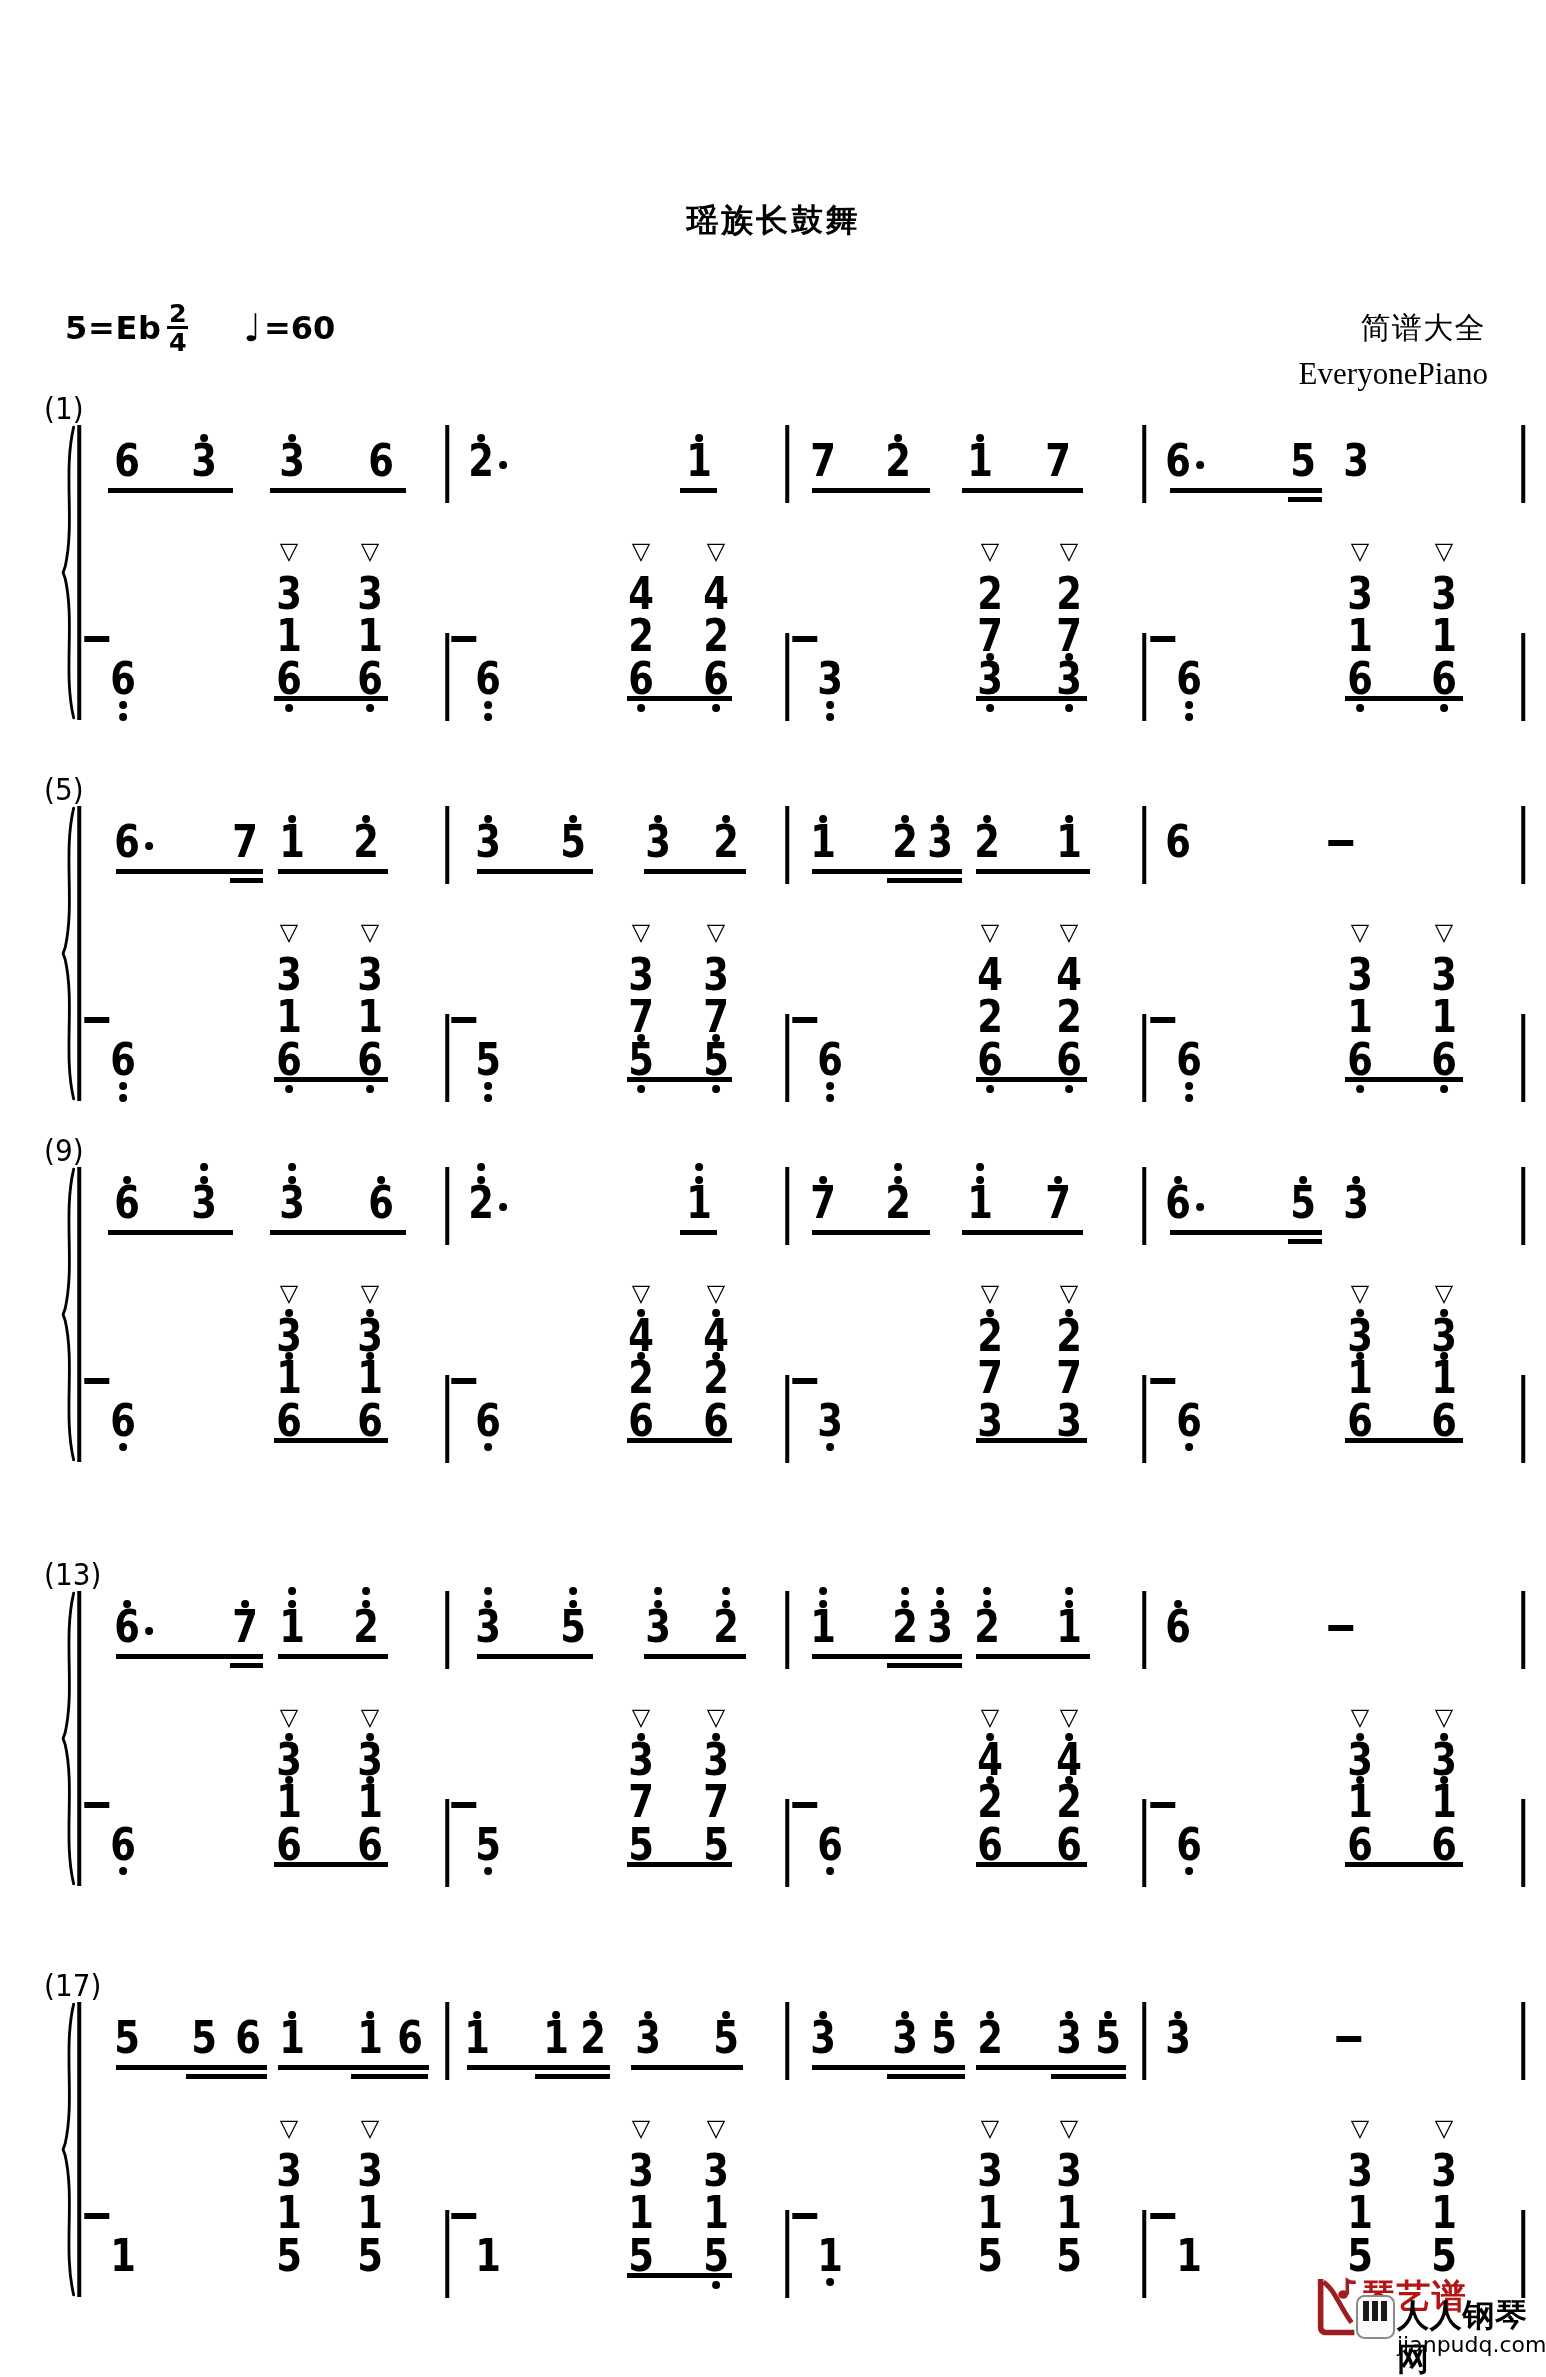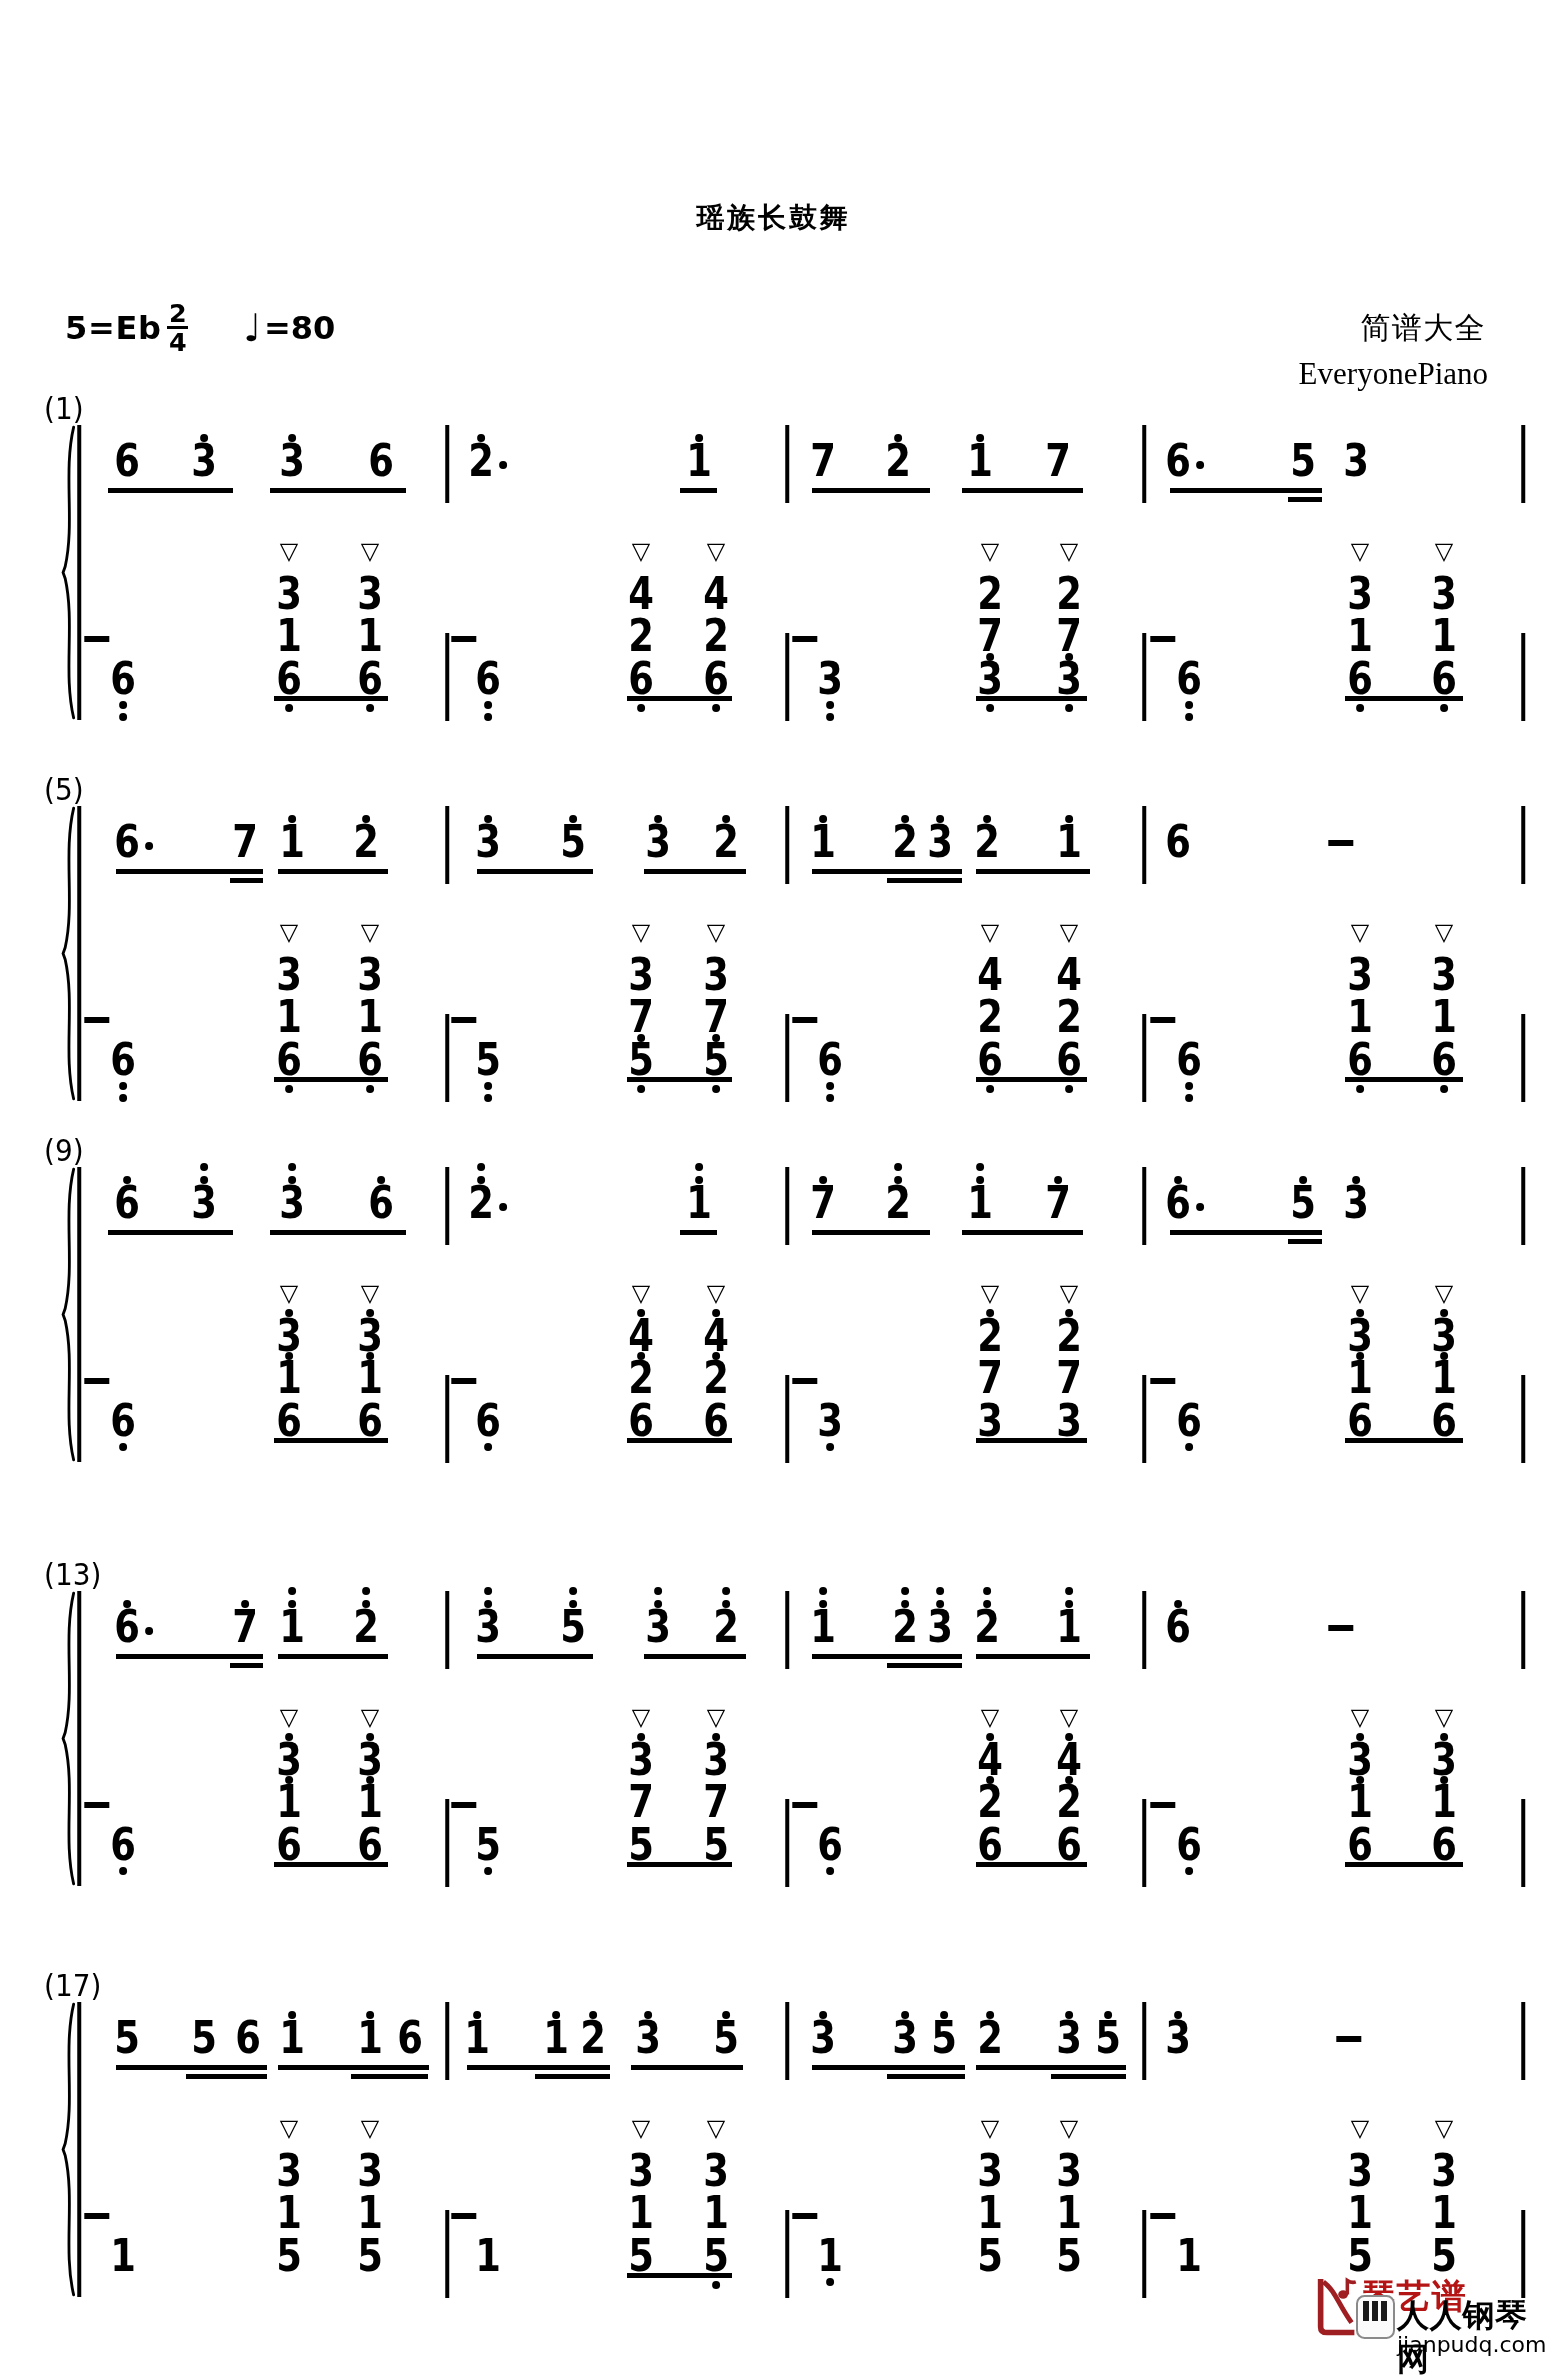--- a/index.html
+++ b/index.html
@@ -1,19 +1,19 @@
 <!DOCTYPE html>
 <html style="font-size:11.3px"><head>
 <meta charset="utf-8">
 <style>
   html,body{margin:0;padding:0;background:#e8e8e8;}
   .page{position:relative;width:1547px;height:2377px;background:#ffffff;overflow:hidden;
         font-family:"DejaVu Sans",sans-serif;color:#000;}
   .title{position:absolute;left:0;right:0;top:199px;text-align:center;
-         font-size:28px;font-weight:bold;letter-spacing:2.8px;}
+         font-size:32px;font-weight:bold;letter-spacing:2.8px;}
   .keyline{position:absolute;left:65px;top:302px;display:flex;align-items:center;height:51px;}
   .keysig{font-size:32px;font-weight:bold;letter-spacing:0.7px;}
   .frac{display:inline-flex;flex-direction:column;align-items:center;margin-left:5.6px;line-height:1;}
   .frac .num,.frac .den{font-size:25.4px;font-weight:bold;line-height:24px;}
   .frac .bar{width:21px;height:2.8px;background:#000;margin:1.4px 0;}
   .temposp{width:55px;}
   .temponote{font-size:38px;line-height:38px;}
   .tempotext{font-size:32px;font-weight:bold;margin-left:2.8px;}
   .site-cn{position:absolute;right:61px;top:308px;font-size:30px;letter-spacing:1.4px;}
   .site-en{position:absolute;right:59px;top:356px;font-size:31px;font-family:"Liberation Serif","DejaVu Serif",serif;}
@@ -49,21 +49,21 @@
 
   <div class="keyline">
     <span class="keysig">5=Eb</span>
     <span class="frac">
       <span class="num">2</span>
       <span class="bar"></span>
       <span class="den">4</span>
     </span>
     <span class="temposp"></span>
     <span class="temponote">♩</span>
-    <span class="tempotext">=80</span>
+    <span class="tempotext">=60</span>
   </div>
 
   <div class="site-cn">简谱大全</div>
   <div class="site-en">EveryonePiano</div>
 
   <div id="score">
       <div class="sys" style="top: 424px;">
         <div class="slabel" style="left: 44px; top: -32px;">(1)</div>
         <div class="brace" style="left: 58px; top: 1.4px;"><svg width="20" height="295" viewBox="0 0 28 418">
             <path d="M22 3 C7 66.88 24 137.94 10 200.64 L7 209 L10 217.36 C24 280.06 7 351.12 22 415" fill="none" stroke="#000" stroke-width="4" stroke-linecap="round"></path>

